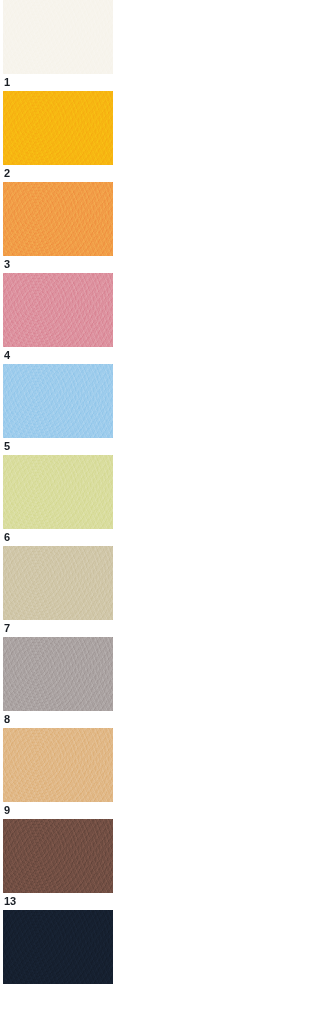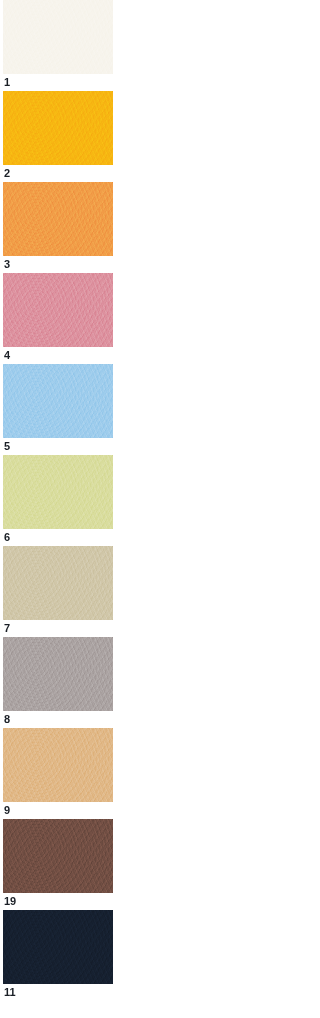--- a/index.html
+++ b/index.html
@@ -114,19 +114,18 @@
     <div class="swatch-entry">
       <div class="swatch-chip" style="background-color: rgb(168, 160, 159);"></div>
       <div class="swatch-label">8</div>
     </div>
     <div class="swatch-entry">
       <div class="swatch-chip" style="background-color: rgb(224, 182, 131);"></div>
       <div class="swatch-label">9</div>
     </div>
     <div class="swatch-entry">
       <div class="swatch-chip" style="background-color: rgb(110, 76, 65);"></div>
-      <div class="swatch-label">19</div>
+      <div class="swatch-label">13</div>
     </div>
     <div class="swatch-entry">
       <div class="swatch-chip" style="background-color: rgb(21, 31, 46);"></div>
-      <div class="swatch-label">11</div>
     </div>
   </div>
 
 </body></html>

